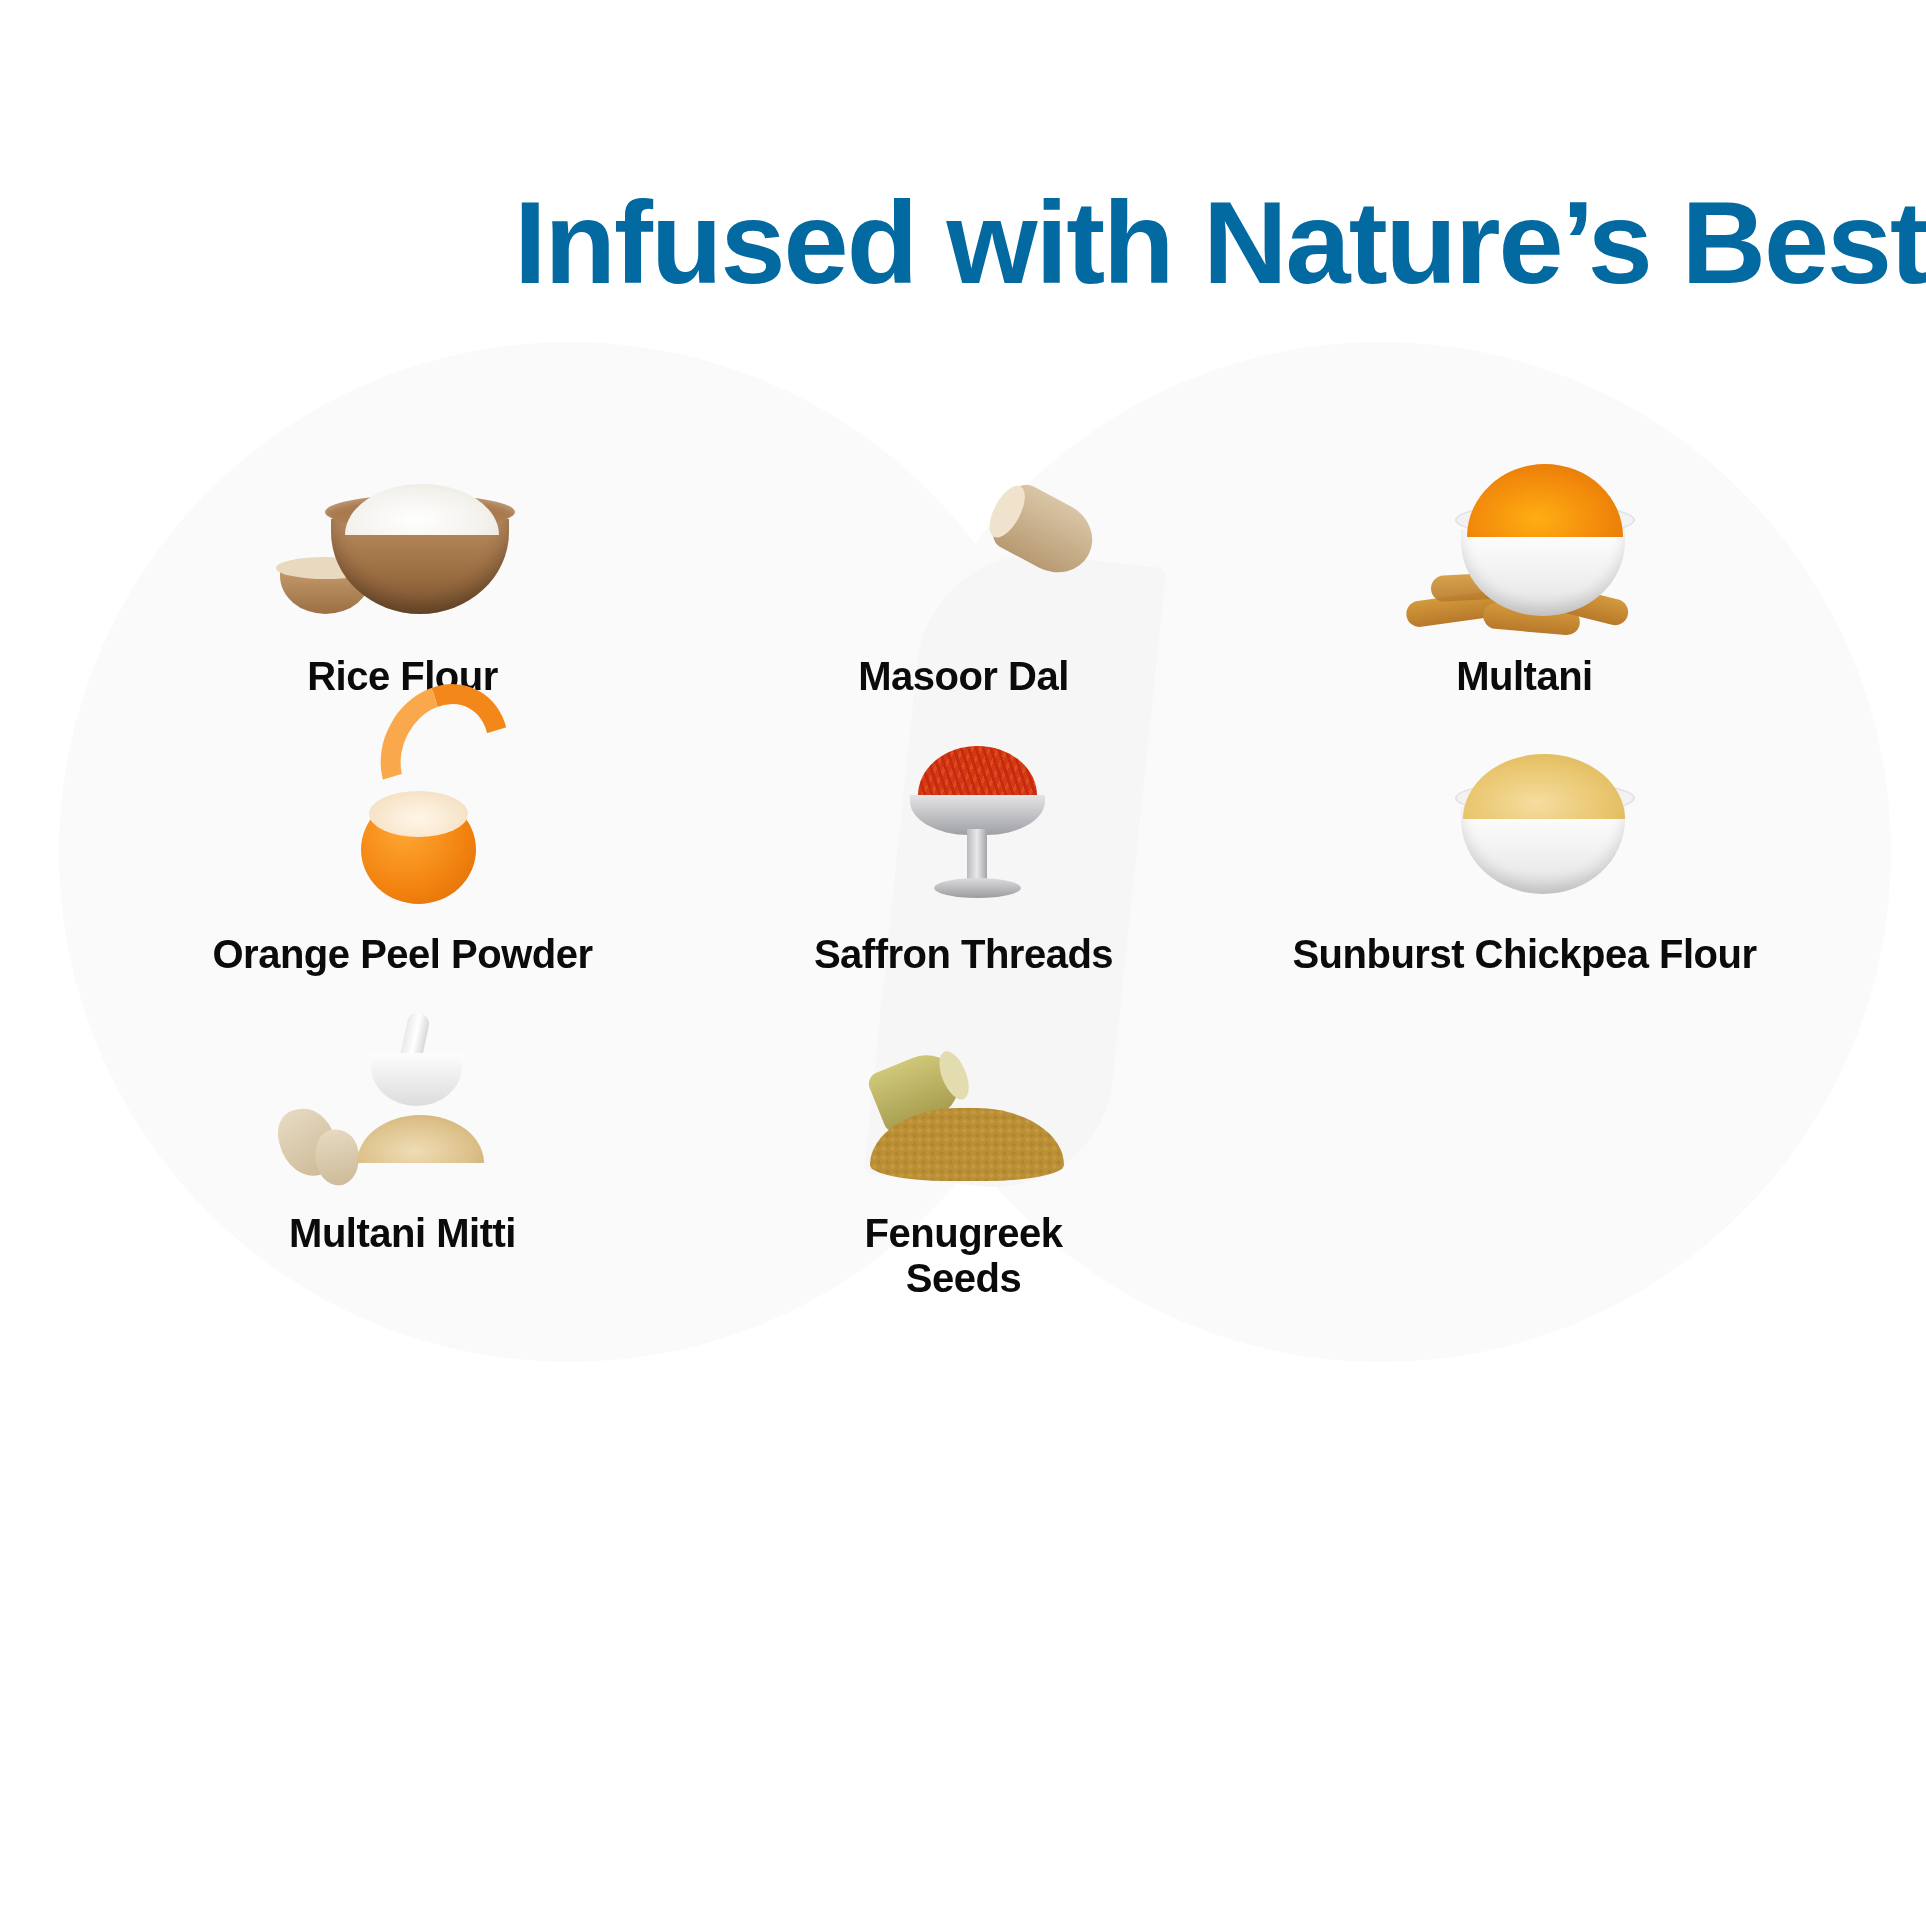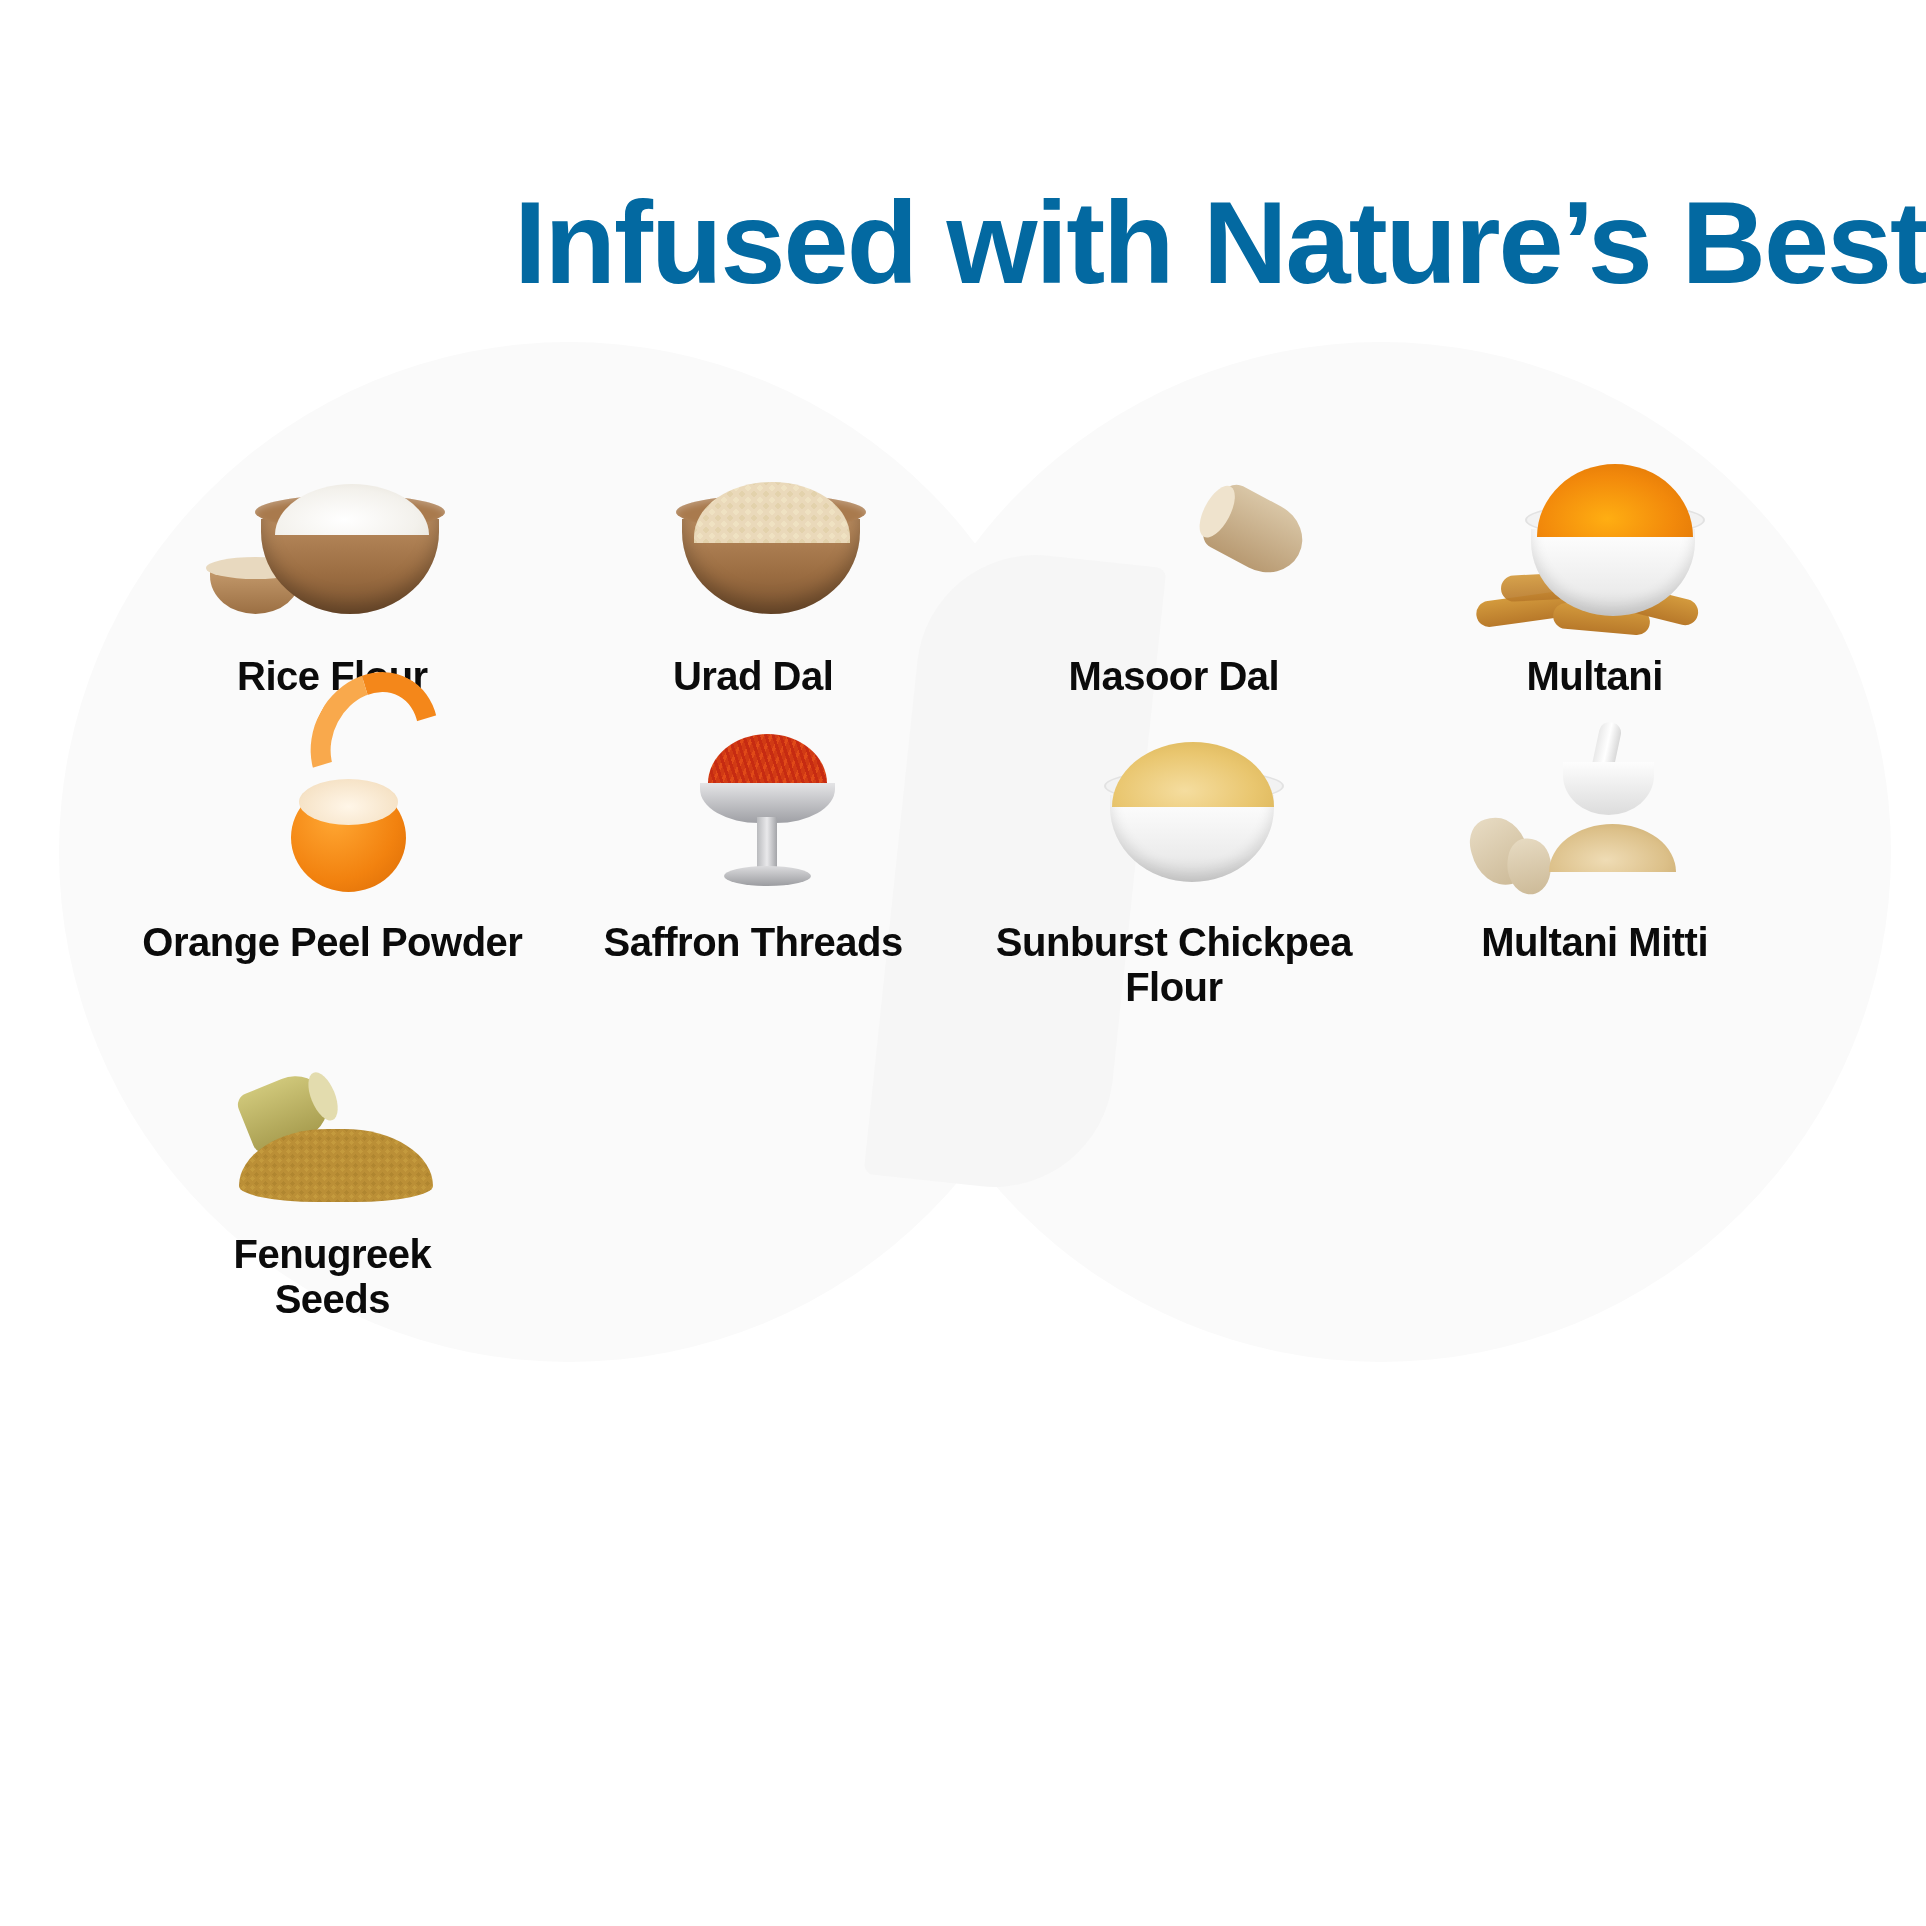--- a/index.html
+++ b/index.html
@@ -53,22 +53,22 @@
     color: #0369a1;
   }
 
   .grid {
     position: relative;
     z-index: 2;
     margin: 0 auto;
     width: 1683px;
     padding-top: 48px;
     display: grid;
-    grid-template-columns: 1fr 1fr 1fr 1fr;
-    row-gap: 0px;
+    grid-template-columns: 1fr 1fr 1fr;
+    row-gap: 12px;
   }
   .cell {
     display: flex;
     flex-direction: column;
     align-items: center;
     justify-content: flex-start;
   }
   .cell-art {
     width: 327px;
     height: 208px;
@@ -367,30 +367,20 @@
         <div class="scoop"></div>
         <div class="scoop-top"></div>
         <div class="bowl-wood"></div>
         <div class="bowl-rim-wood"></div>
         <div class="heap mound-flour"></div>
       </div>
     </div>
     <div class="cell-label">Rice Flour</div>
   </div>
 
-  <div class="cell">
-    <div class="cell-art">
-      <div class="art">
-        <div class="bowl-wood"></div>
-        <div class="bowl-rim-wood"></div>
-        <div class="grains"></div>
-      </div>
-    </div>
-    <div class="cell-label">Urad Dal</div>
-  </div>
 
   <div class="cell">
     <div class="cell-art">
       <div class="art">
         <div class="jar">
           <div class="jar-mouth"></div>
         </div>
         <div class="scatter"></div>
       </div>
     </div>

